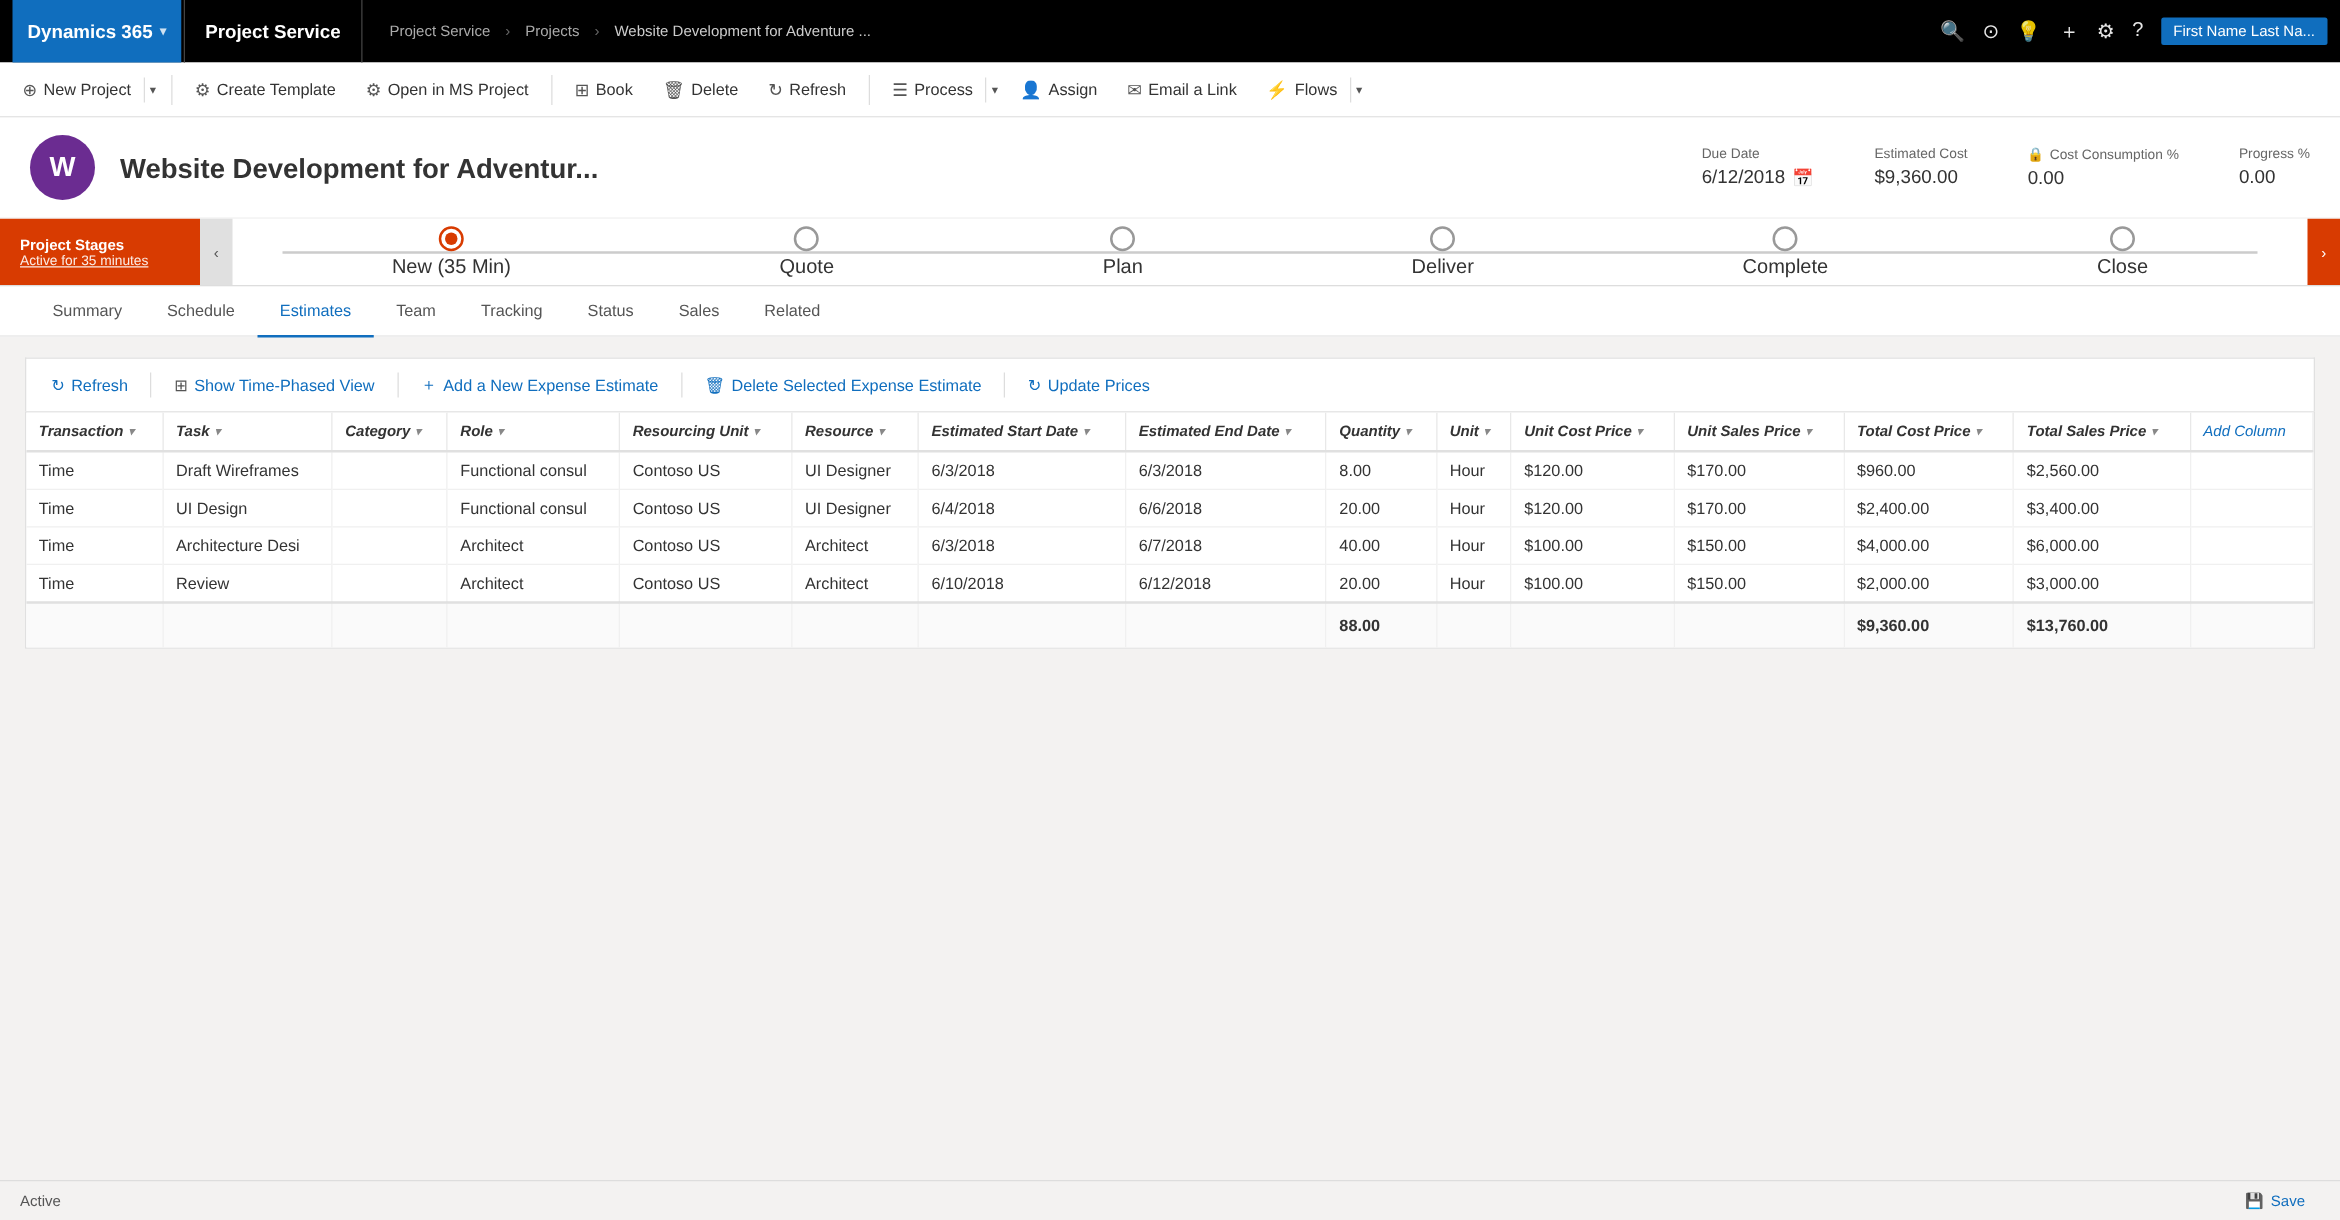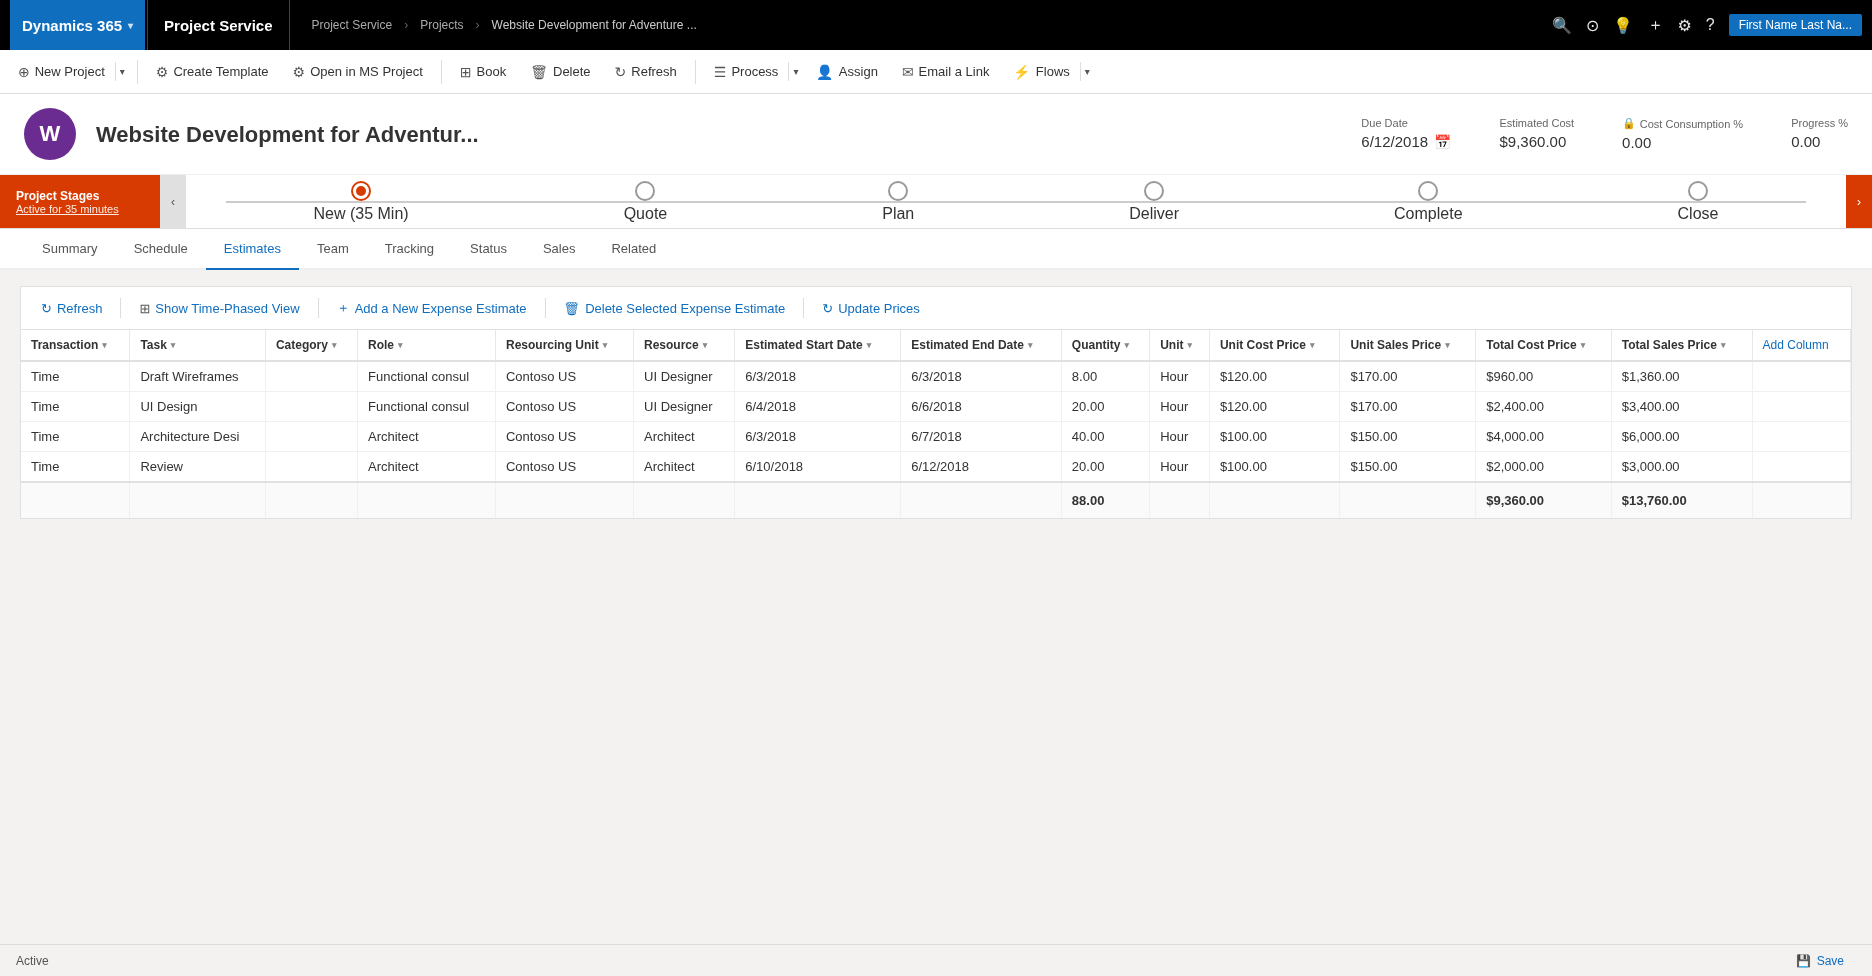--- a/index.html
+++ b/index.html
@@ -305,20 +305,21 @@
     }
     th {
       padding: 8px 10px;
       text-align: left;
       font-weight: 600;
       color: #333;
       border-right: 1px solid #e8e8e8;
       white-space: nowrap;
       font-size: 12px;
       user-select: none;
+      font-style: italic;
     }
     th .th-inner {
       display: flex;
       align-items: center;
       gap: 4px;
     }
     th .sort-icon { font-size: 9px; color: #888; }
     tbody tr {
       border-bottom: 1px solid #f0f0f0;
     }
@@ -663,21 +664,21 @@
             <td>Functional consul</td>
             <td>Contoso US</td>
             <td>UI Designer</td>
             <td>6/3/2018</td>
             <td>6/3/2018</td>
             <td>8.00</td>
             <td>Hour</td>
             <td>$120.00</td>
             <td>$170.00</td>
             <td>$960.00</td>
-            <td>$1,360.00</td>
+            <td>$2,560.00</td>
             <td></td>
           </tr>
           <tr>
             <td>Time</td>
             <td>UI Design</td>
             <td></td>
             <td>Functional consul</td>
             <td>Contoso US</td>
             <td>UI Designer</td>
             <td>6/4/2018</td>

